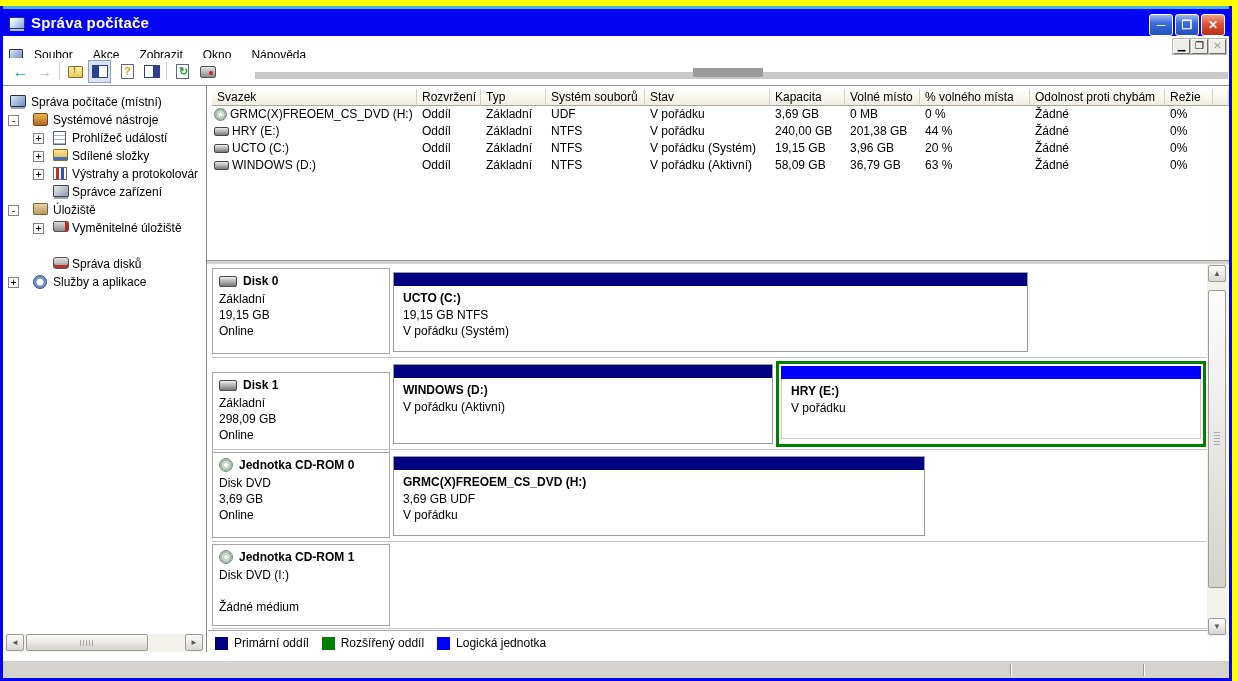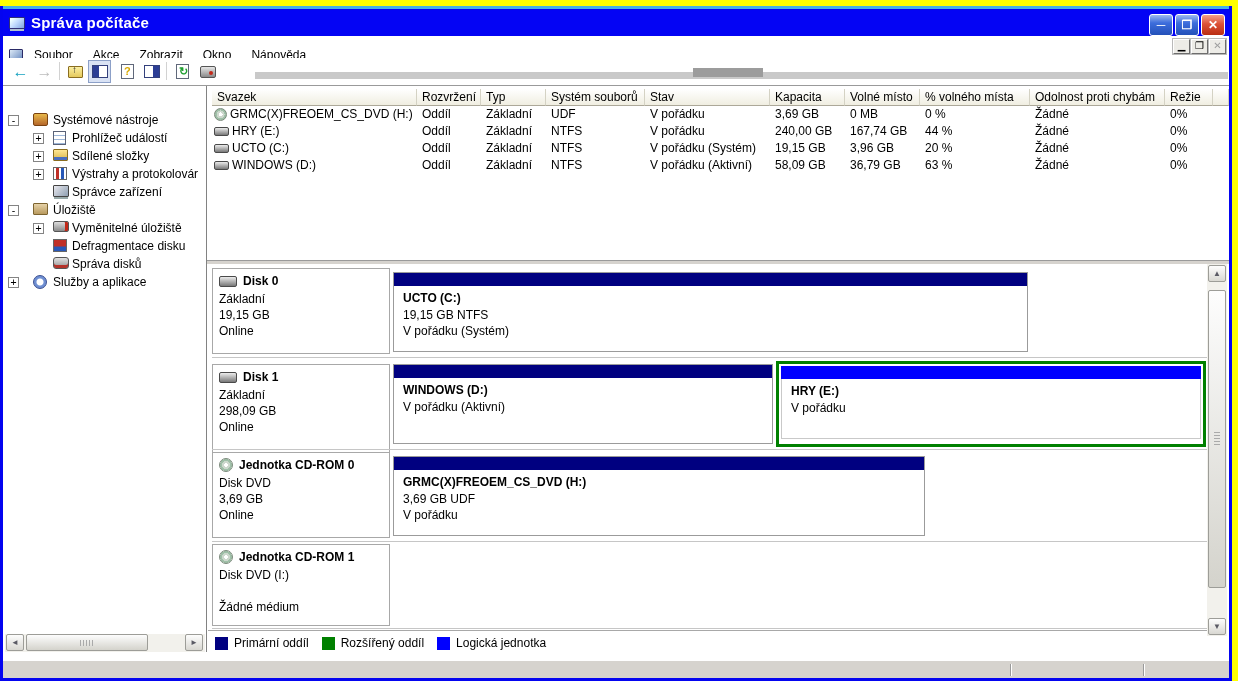--- a/index.html
+++ b/index.html
@@ -207,20 +207,24 @@
           </span>
         </div>
     <div class="tbtn" style="left:193px;">
           <span class="mini-disk"></span>
         </div>
   </div>
 
   <div class="main">
 
     <div class="tree-pane">
+      <div class="tree-row" style="top:8px;">
+        <span class="ticon i-computer" style="left:7px;"></span>
+        <span class="tlabel" style="left:28px;">Správa počítače (místní)</span>
+      </div>
       <div class="tree-row" style="top:26px;">
         <span class="expander" style="left:5px;">-</span>
         <span class="ticon i-tools" style="left:30px;"></span>
         <span class="tlabel" style="left:50px;">Systémové nástroje</span>
       </div>
       <div class="tree-row" style="top:44px;">
         <span class="expander" style="left:30px;">+</span>
         <span class="ticon i-event" style="left:50px;"></span>
         <span class="tlabel" style="left:69px;">Prohlížeč událostí</span>
       </div>
@@ -240,24 +244,20 @@
       </div>
       <div class="tree-row" style="top:116px;">
         <span class="expander" style="left:5px;">-</span>
         <span class="ticon i-storage" style="left:30px;"></span>
         <span class="tlabel" style="left:50px;">Úložiště</span>
       </div>
       <div class="tree-row" style="top:134px;">
         <span class="expander" style="left:30px;">+</span>
         <span class="ticon i-remov" style="left:50px;"></span>
         <span class="tlabel" style="left:69px;">Vyměnitelné úložiště</span>
-      </div>
-      <div class="tree-row" style="top:152px;">
-        <span class="ticon i-defrag" style="left:50px;"></span>
-        <span class="tlabel" style="left:69px;">Defragmentace disku</span>
       </div>
       <div class="tree-row" style="top:170px;text-align:center;">
         <span class="ticon i-diskm" style="left:50px;"></span>
         <span class="tlabel" style="left:69px;">Správa disků</span>
       </div>
       <div class="tree-row" style="top:188px;">
         <span class="expander" style="left:5px;">+</span>
         <span class="ticon i-serv" style="left:30px;"></span>
         <span class="tlabel" style="left:50px;">Služby a aplikace</span>
       </div>
@@ -301,21 +301,21 @@
 
         <div class="bcell first">
               <span class="i-vol-hdd"></span>
               <span>HRY (E:)</span>
             </div>
         <div class="bcell">Oddíl</div>
         <div class="bcell">Základní</div>
         <div class="bcell">NTFS</div>
         <div class="bcell">V pořádku</div>
         <div class="bcell">240,00 GB</div>
-        <div class="bcell">167,74 GB</div>
+        <div class="bcell">201,38 GB</div>
         <div class="bcell">44 %</div>
         <div class="bcell">Žádné</div>
         <div class="bcell">0%</div>
         <div class="bcell"></div>
 
         <div class="bcell first">
               <span class="i-vol-hdd"></span>
               <span>UCTO (C:)</span>
             </div>
         <div class="bcell">Oddíl</div>
@@ -362,21 +362,21 @@
       <div class="part-box" style="left:185px; top:8px; width:635px; height:80px;">
         <div class="part-bar" style="background: rgb(0, 0, 128);"></div>
         <div class="part-body">
           <div class="part-name">UCTO  (C:)</div>
           <div class="part-line">19,15 GB NTFS</div>
           <div class="part-line">V pořádku (Systém)</div>
         </div>
       </div>
       <div class="rowline" style="top:93px; width:996px;"></div>
 
-      <div class="dlabel" style="top:100px; height:104px;">
+      <div class="dlabel" style="top:108px; height:104px;">
         <div class="dl-title">
               <span class="i-drive"></span>
               <span>Disk 1</span>
             </div>
         <div class="dl-line">Základní</div>
         <div class="dl-line">298,09 GB</div>
         <div class="dl-line">Online</div>
       </div>
       <div class="part-box" style="left:185px; top:100px; width:380px; height:80px;">
         <div class="part-bar" style="background: rgb(0, 0, 128);"></div>

